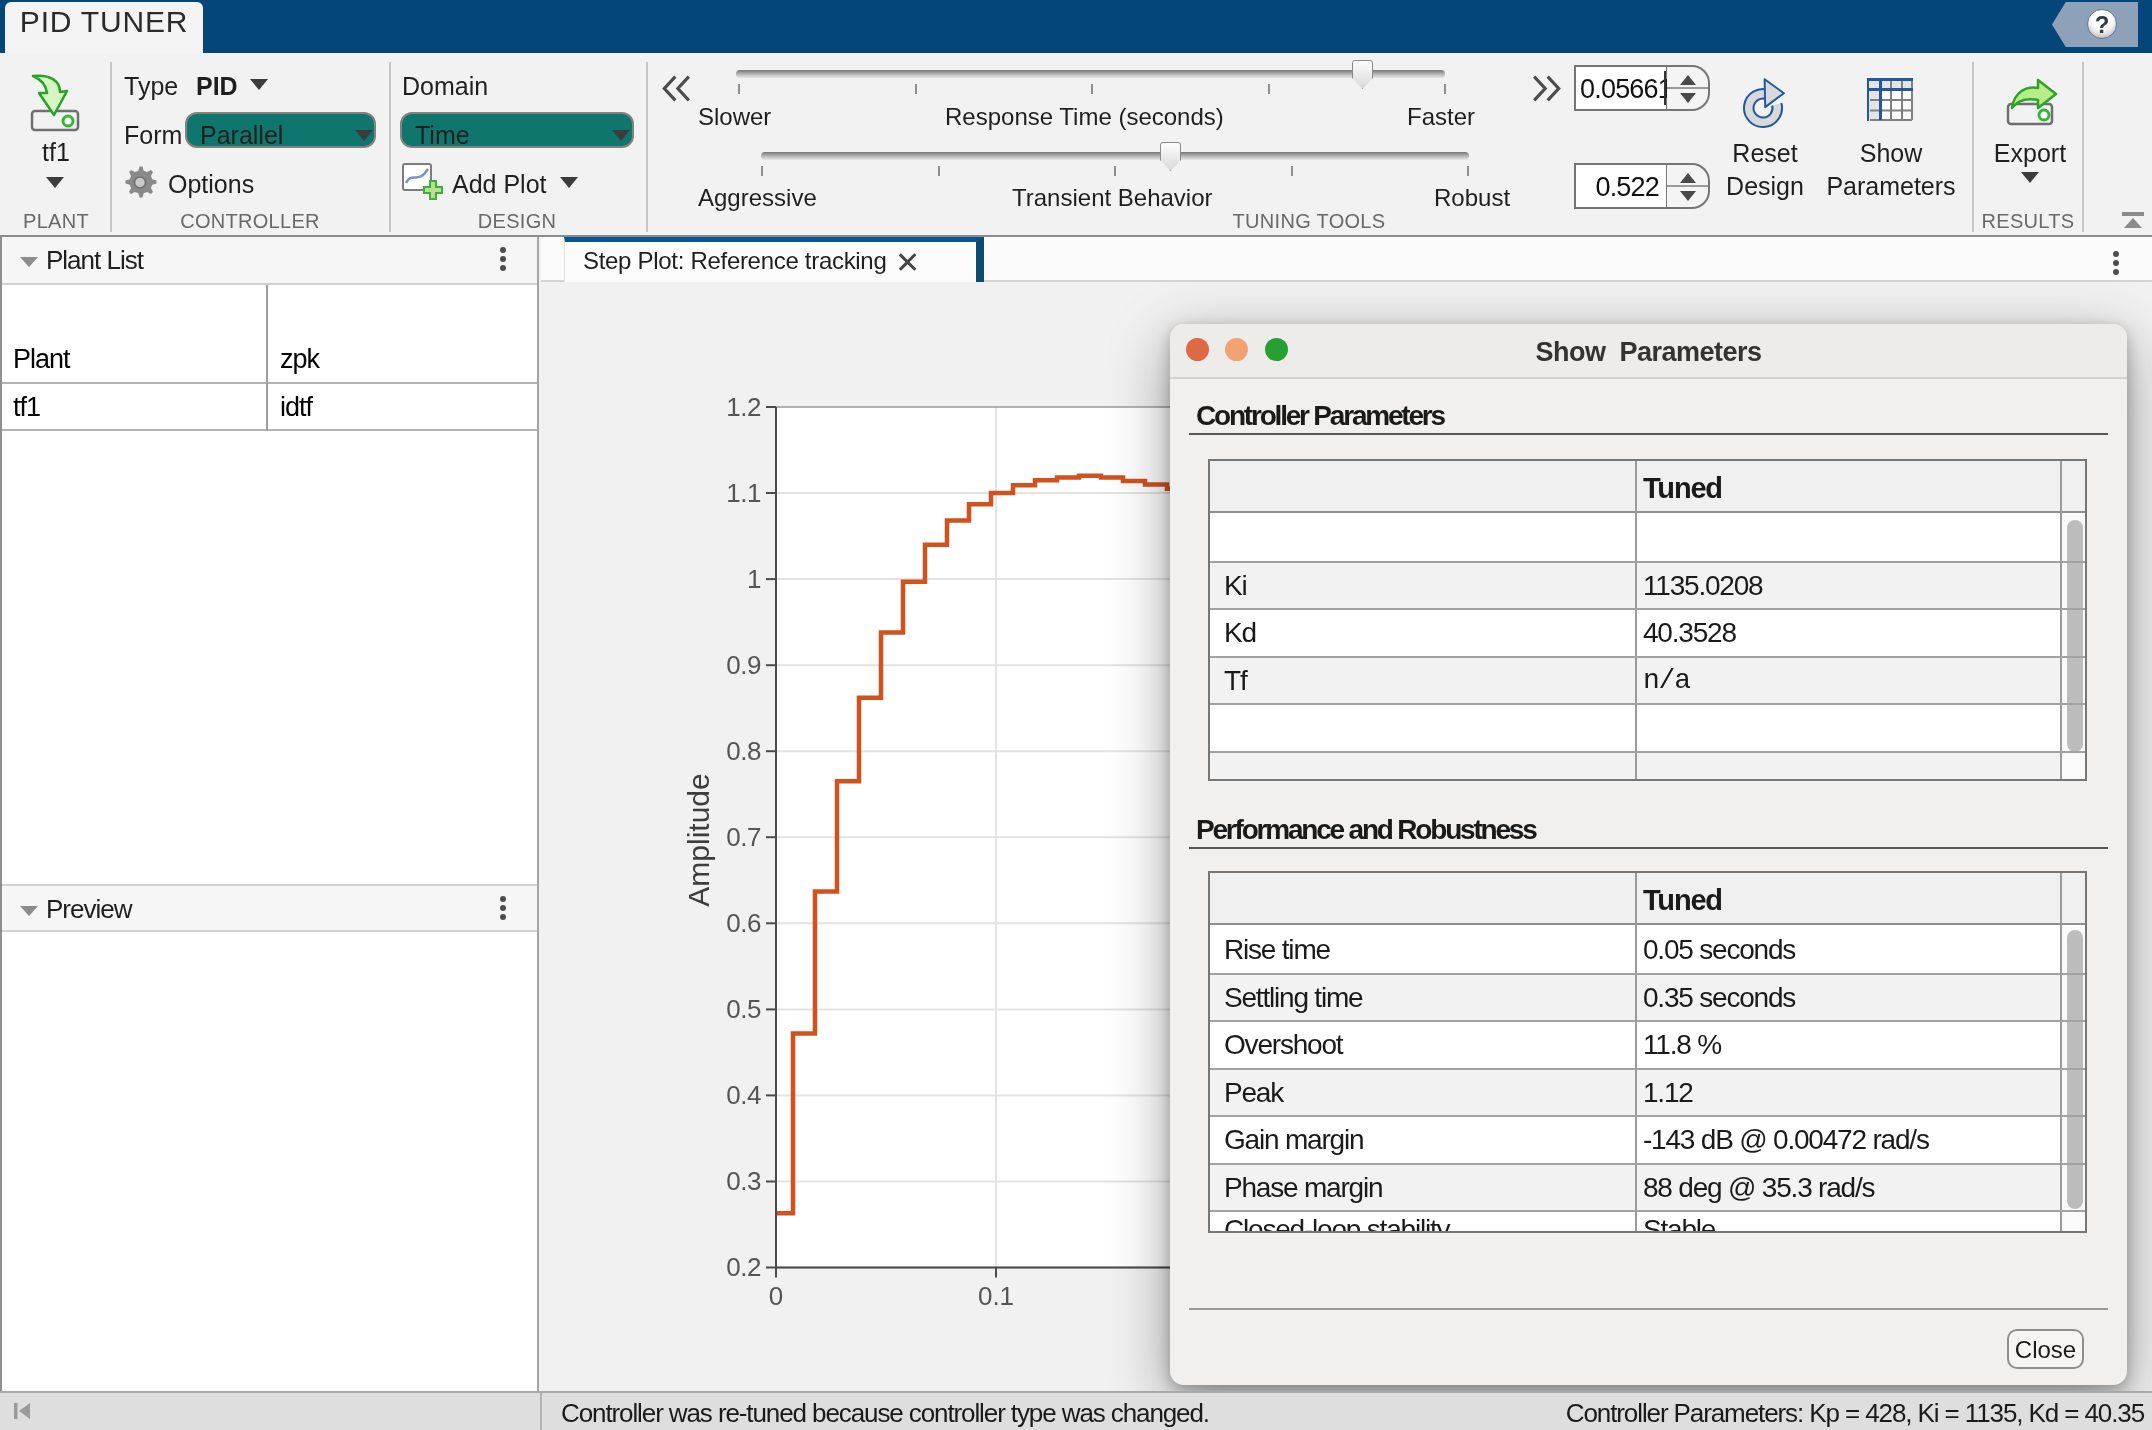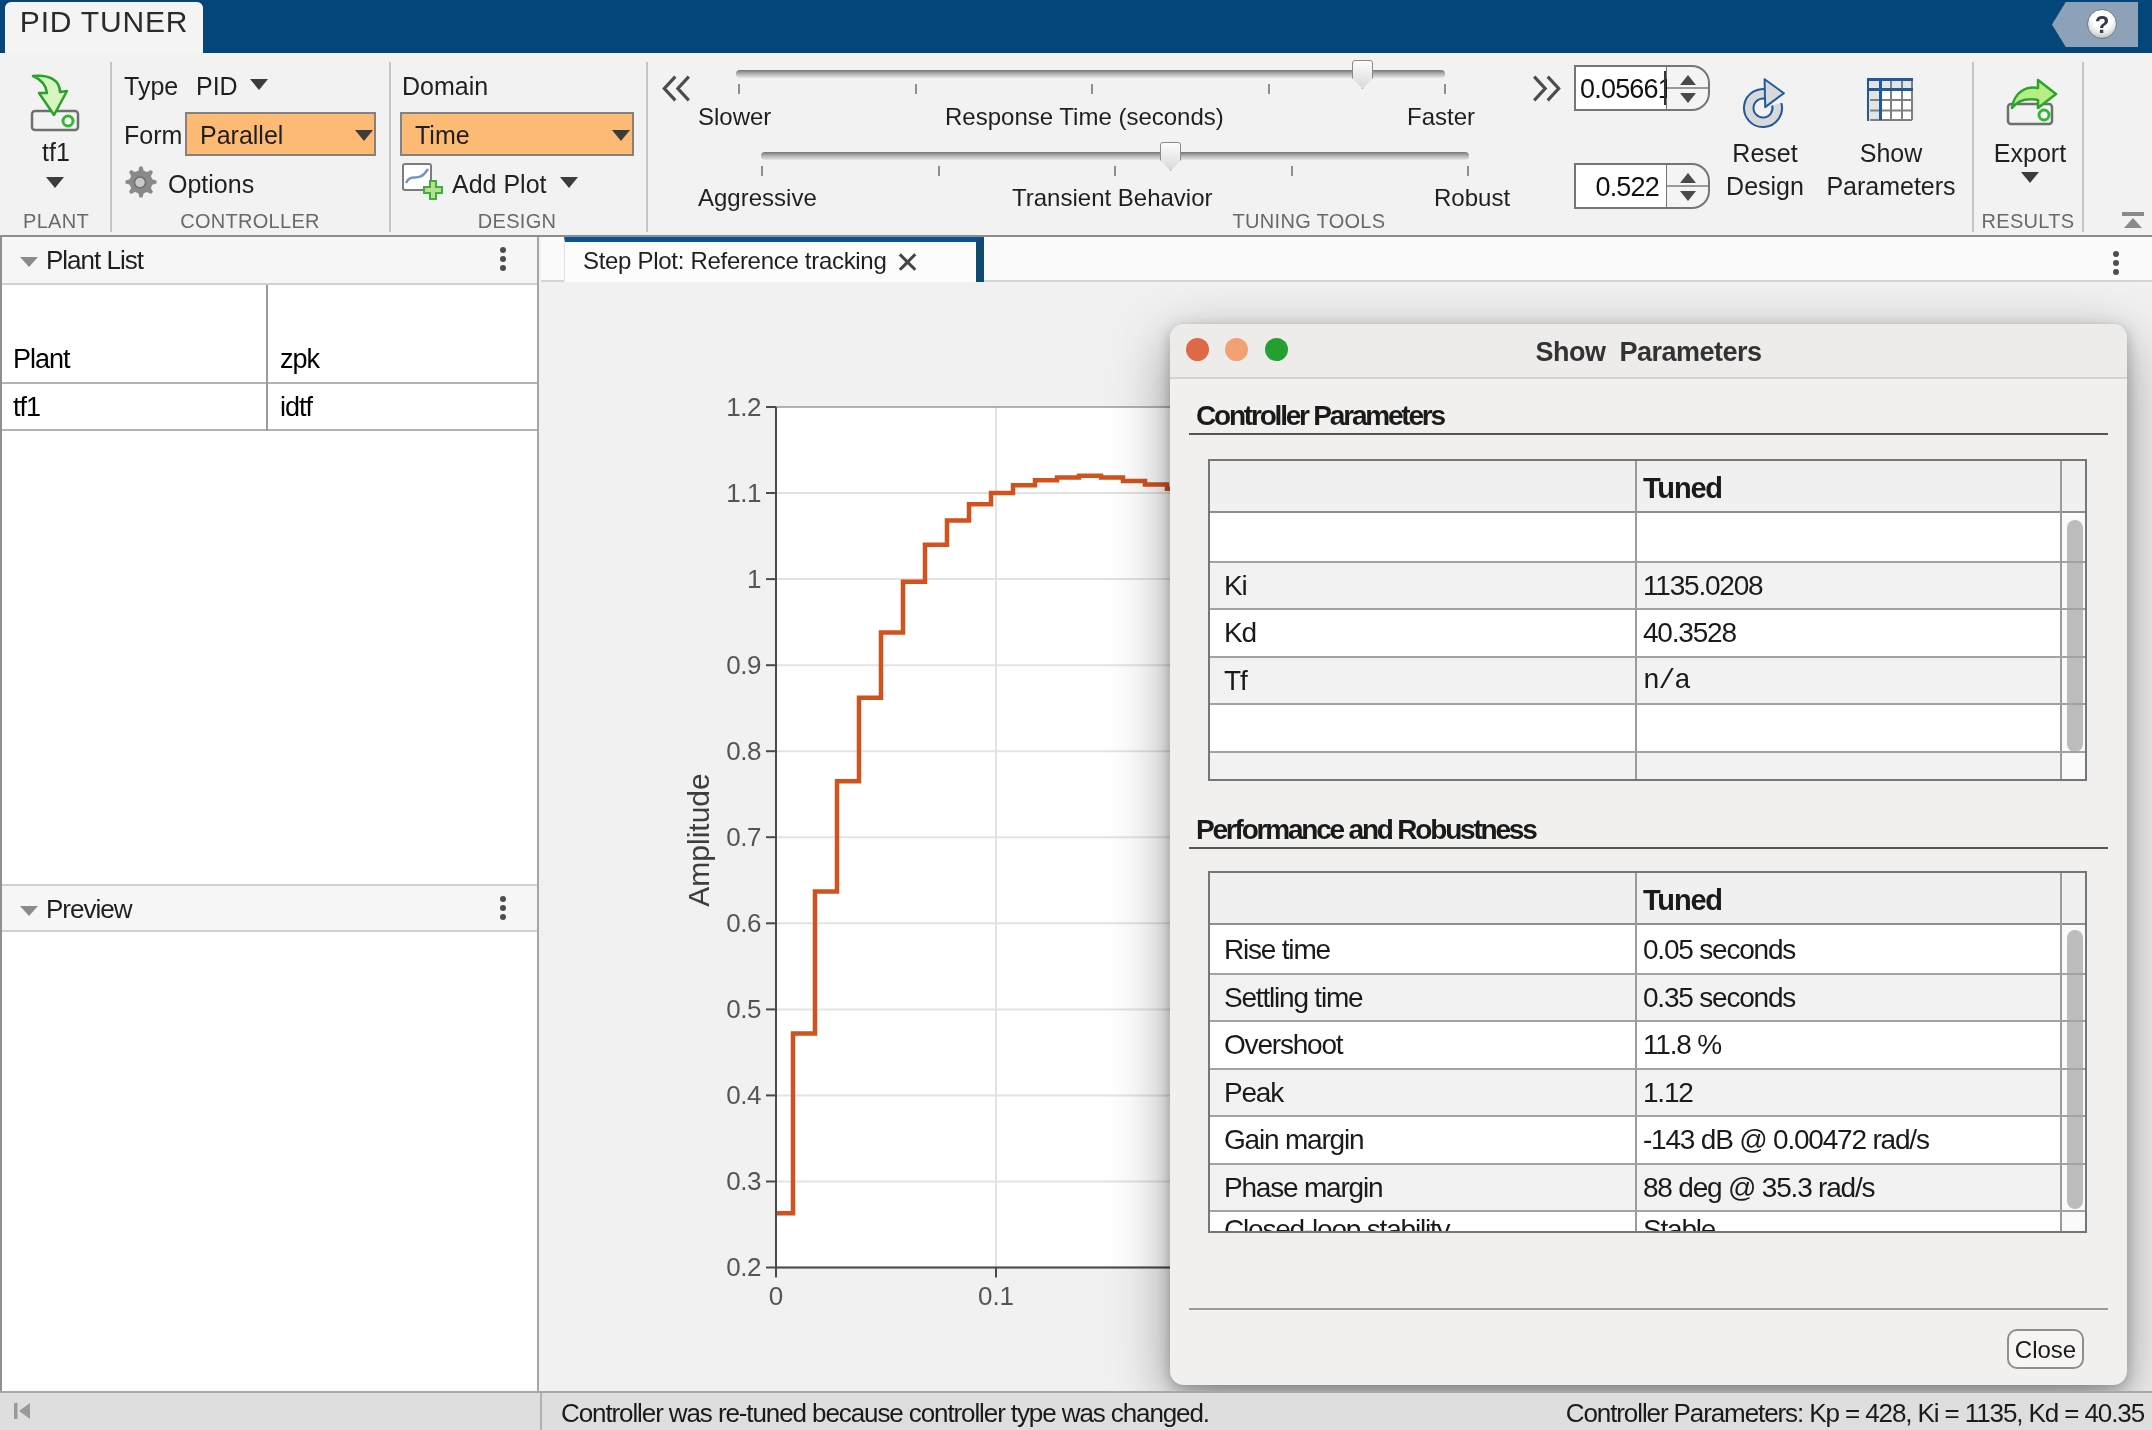--- a/index.html
+++ b/index.html
@@ -15,21 +15,21 @@
                background:#8da2b8; clip-path:polygon(0 50%, 16% 0, 100% 0, 100% 100%, 16% 100%); }
   #helpcirc { left:2087px; top:9px; width:30px; height:30px; border-radius:50%;
               background:radial-gradient(circle at 50% 32%, #ffffff 0 40%, #e8e8e8 60%, #9a9a9a 100%);
               border:1px solid #6a7a8a; color:#333c49; font-size:24px; font-weight:bold; text-align:center; line-height:30px; }
 
   
   #toolbar { left:0; top:53px; width:2152px; height:184px; background:#f2f2f2; border-bottom:2px solid #8d8d8d; }
   .vsep { position:absolute; width:2px; background:#c6c6c6; top:9px; height:170px; }
   .seclabel { position:absolute; font-size:20px; color:#696969; top:157px; text-align:center; letter-spacing:0.3px; }
   .tlabel { position:absolute; font-size:25px; color:#1f1f1f; }
-  .combo { position:absolute; height:44px; background:#fdba74; border:2px solid #828282; border-radius:0;
+  .combo { position:absolute; height:36px; background:#0f766e; border:2px solid #828282; border-radius:12px;
            font-size:25px; color:#1f1f1f; }
   .combo .ctext { position:absolute; left:13px; top:7px; }
   .dtri { position:absolute; width:0; height:0; border-left:9px solid transparent; border-right:9px solid transparent;
           border-top:11px solid #3c3c3c; }
 
   .slidertrack { height:8px; border-radius:4px; background:linear-gradient(#757575, #b5b5b5 50%, #e6e6e6); }
   .thumb { width:21px; height:29px; background:linear-gradient(#fdfdfd,#d9d9d9); border:1px solid #8a8a8a;
            clip-path:polygon(0 0, 100% 0, 100% 62%, 50% 100%, 0 62%); border-radius:3px; }
   .tick { top:31px; width:2px; height:10px; background:#8f8f8f; }
   .tick2 { top:113px; width:2px; height:10px; background:#8f8f8f; }
@@ -89,21 +89,21 @@
       <rect x="6" y="38" width="46" height="19" rx="3" fill="#f2f2f2" stroke="#6f6f6f" stroke-width="2.5"></rect>
       <path d="M7 3 C24 1 34 8 34 19 L41 18 L28 42 L13 20 L21 20 C20 11 14 6 7 3 Z" fill="#d7f5c0" stroke="#27a32a" stroke-width="2.5" stroke-linejoin="round"></path>
       <circle cx="42" cy="48" r="5" fill="#fff" stroke="#2fb832" stroke-width="3"></circle>
     </svg>
     <div class="tlabel" style="left:30px;top:85px;width:52px;text-align:center;">tf1</div>
     <div class="dtri" style="left:46px;top:124px;"></div>
     <div class="seclabel" style="left:0px;width:112px;">PLANT</div>
     <div class="vsep" style="left:110px;"></div>
 
     <div class="tlabel" style="left:124px;top:19px;">Type</div>
-    <div class="tlabel" style="left:196px;top:19px;">PID</div>
+    <div class="tlabel" style="left:196px;top:19px;font-weight:bold;">PID</div>
     <div class="dtri" style="left:250px;top:26px;"></div>
     <div class="tlabel" style="left:124px;top:68px;">Form</div>
     <div class="combo" style="left:185px;top:59px;width:191px;">
       <span class="ctext">Parallel</span>
       <span class="dtri" style="left:168px;top:16px;"></span>
     </div>
     <svg class="abs" style="left:124px;top:113px;" width="34" height="34" viewBox="0 0 34 34">
       <path fill="#8a8a8a" d="M17 1 l3 0 1.2 4.2 3.4 1.4 3.8-2.1 2.1 2.1-2.1 3.8 1.4 3.4 4.2 1.2 0 3-4.2 1.2-1.4 3.4 2.1 3.8-2.1 2.1-3.8-2.1-3.4 1.4-1.2 4.2-3 0-1.2-4.2-3.4-1.4-3.8 2.1-2.1-2.1 2.1-3.8-1.4-3.4-4.2-1.2 0-3 4.2-1.2 1.4-3.4-2.1-3.8 2.1-2.1 3.8 2.1 3.4-1.4z" transform="translate(-1.5,-0.5)"></path>
       <circle cx="16" cy="16.5" r="5.5" fill="#c9c9c9" stroke="#6f6f6f" stroke-width="1.5"></circle>
     </svg>

